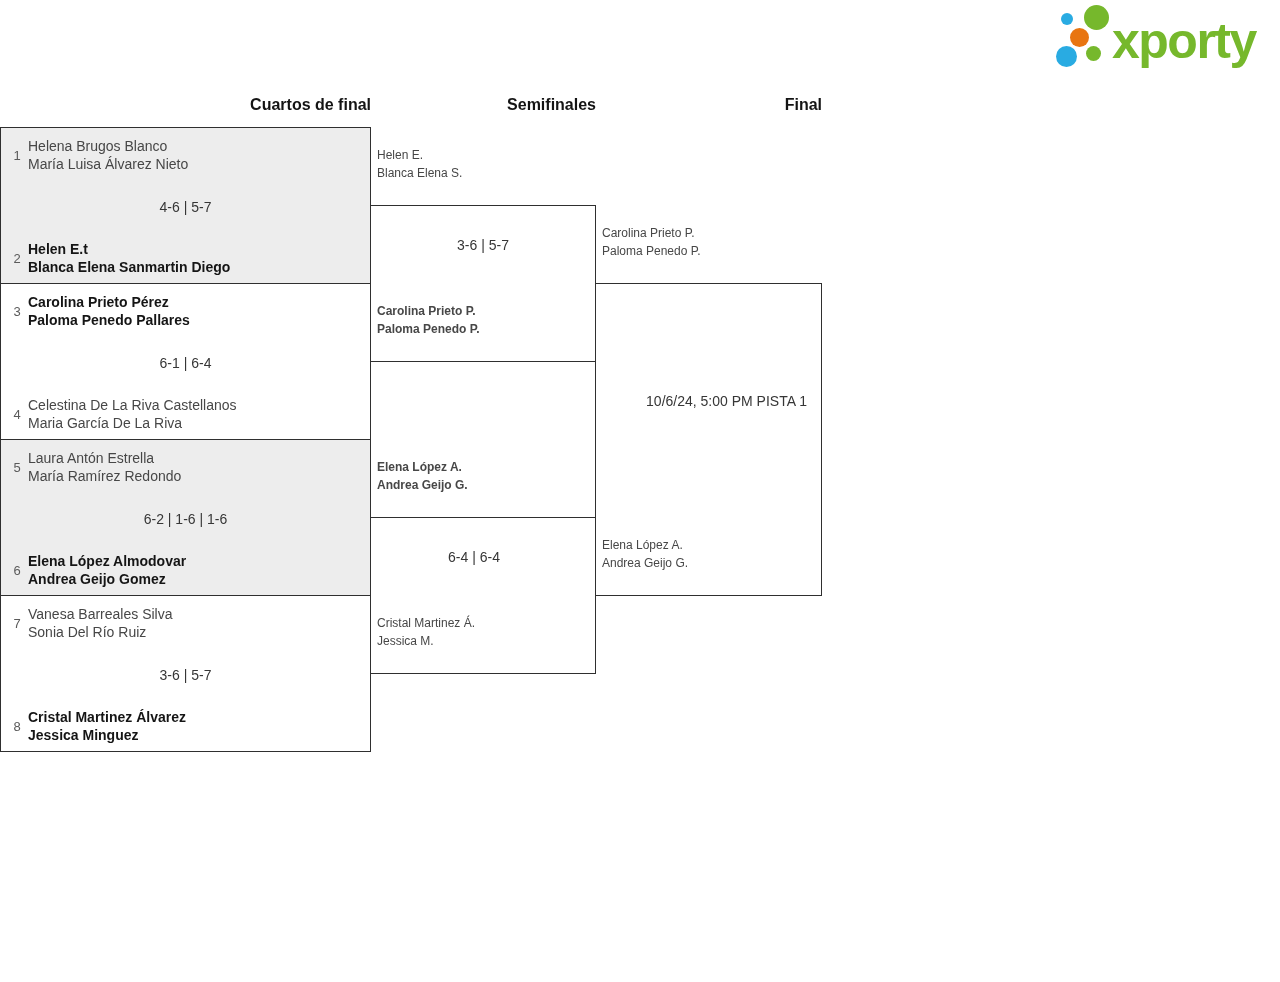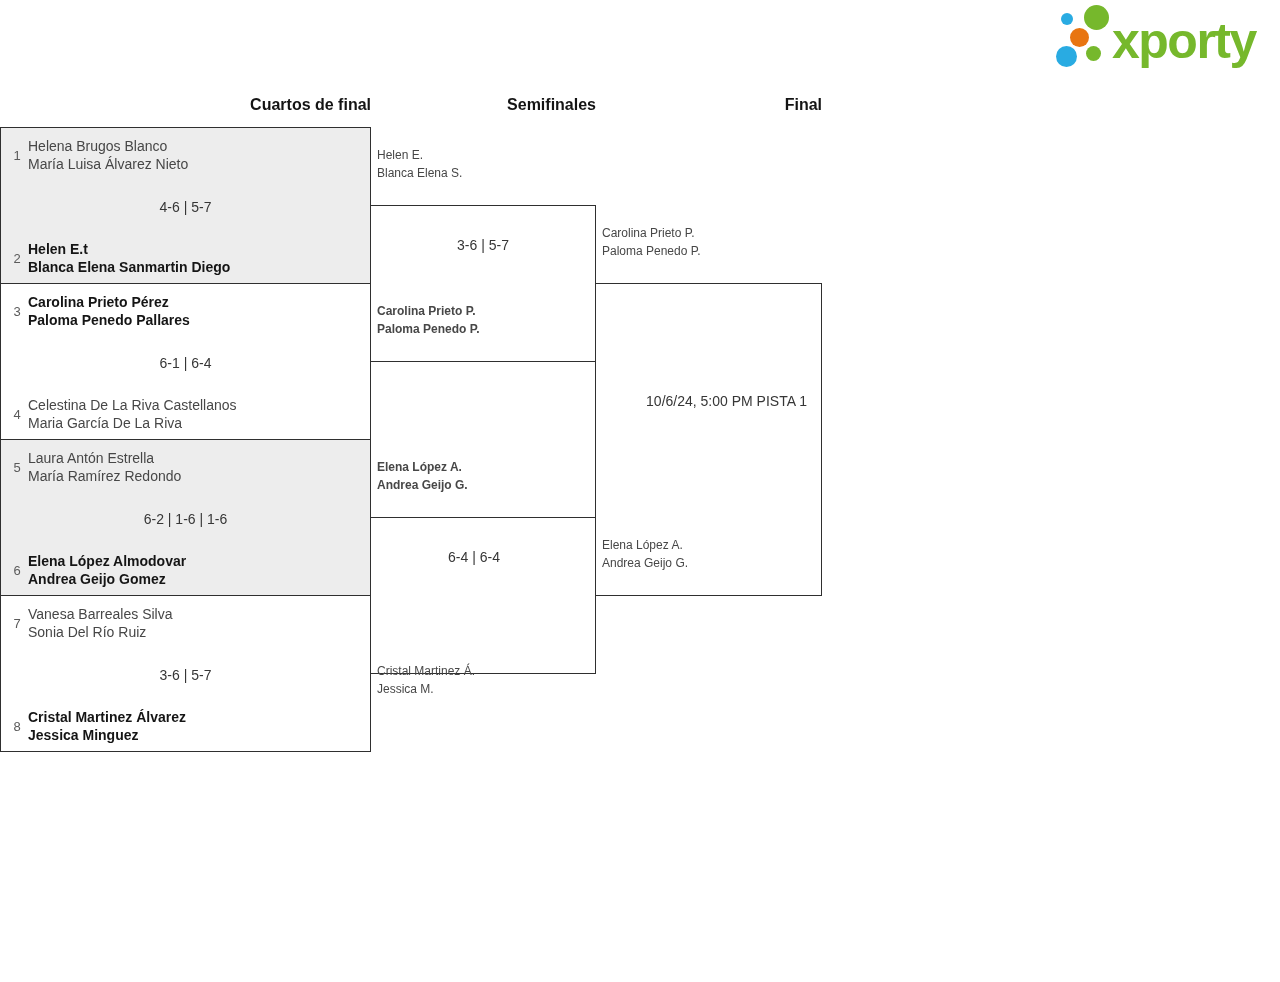--- a/index.html
+++ b/index.html
@@ -139,21 +139,21 @@
     <span class="nline">Carolina Prieto P.</span>
     <span class="nline">Paloma Penedo P.</span>
   </div>
 
   <div class="adv-box" style="left:370px;top:517px;width:226px;height:157px;"></div>
   <div class="team-label winner" style="left:377px;top:458px;">
     <span class="nline">Elena López A.</span>
     <span class="nline">Andrea Geijo G.</span>
   </div>
   <div class="score-label" style="left:361px;top:548px;width:226px;">6-4 | 6-4</div>
-  <div class="team-label" style="left:377px;top:614px;margin-top:48px;">
+  <div class="team-label" style="left:377px;top:614px;">
     <span class="nline">Cristal Martinez Á.</span>
     <span class="nline">Jessica M.</span>
   </div>
 
   <div class="adv-box" style="left:595px;top:283px;width:227px;height:313px;"></div>
   <div class="team-label" style="left:602px;top:224px;">
     <span class="nline">Carolina Prieto P.</span>
     <span class="nline">Paloma Penedo P.</span>
   </div>
   <div class="score-label" style="left:595px;top:392px;width:227px;margin-left:18px;">10/6/24, 5:00 PM PISTA 1</div>

